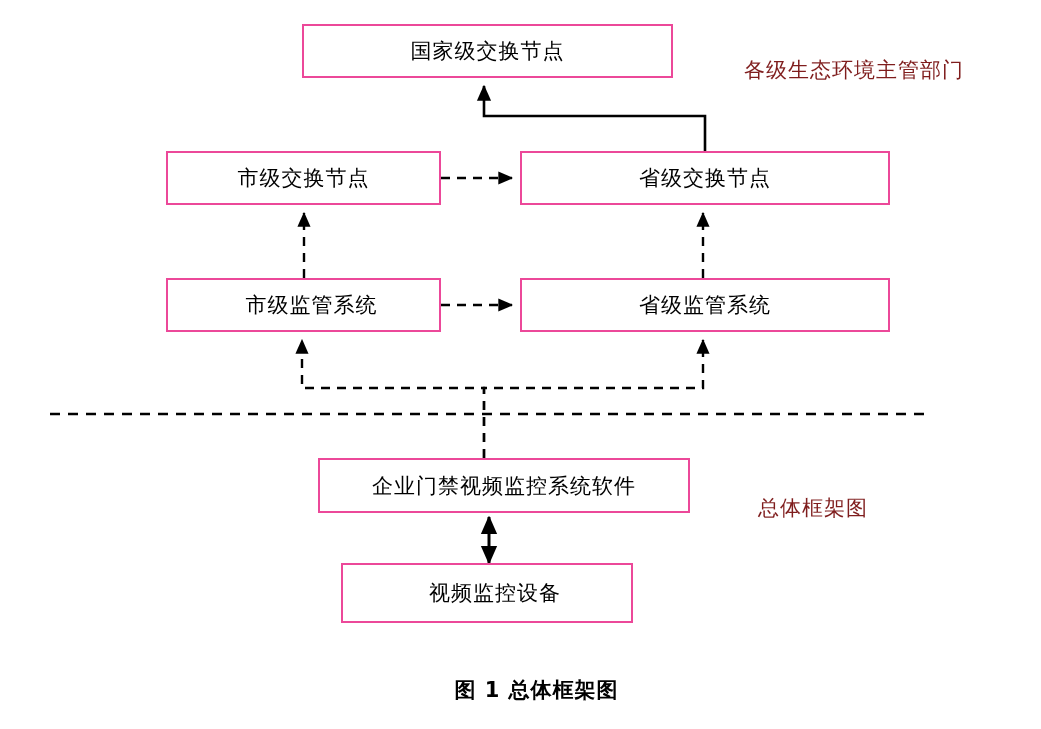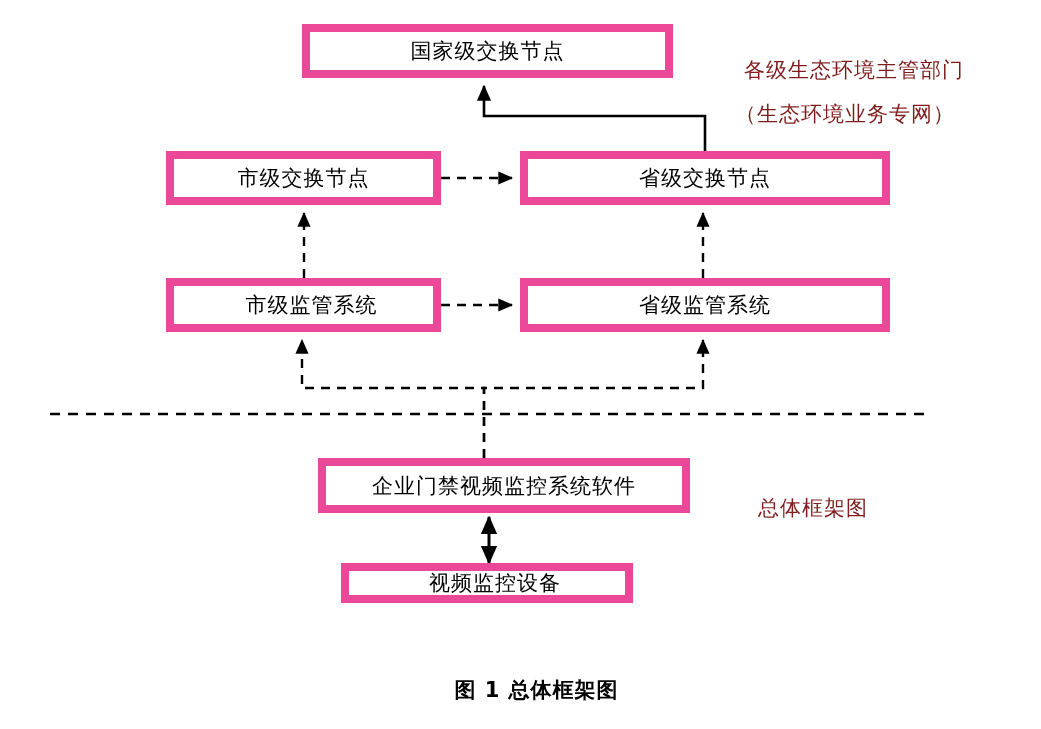--- a/index.html
+++ b/index.html
@@ -21,21 +21,21 @@
   #diagram-svg {
     position: absolute;
     left: 0;
     top: 0;
     width: 1041px;
     height: 729px;
   }
   .node-box {
     position: absolute;
     box-sizing: border-box;
-    border: 8px solid #ec4899;
+    border: 2px solid #ec4899;
     background: #ffffff;
     display: flex;
     align-items: center;
     justify-content: center;
     font-family: "DejaVu Serif", "Liberation Serif", serif;
     font-size: 21px;
     letter-spacing: 1px;
     color: #000000;
     white-space: nowrap;
   }
@@ -110,24 +110,23 @@
   </div>
 
   <div class="node-box" style="left:520px; top:278px; width:370px; height:54px;align-items:center;">
     <span>省级监管系统</span>
   </div>
 
   <div class="node-box" style="left:318px; top:458px; width:372px; height:55px;">
     <span>企业门禁视频监控系统软件</span>
   </div>
 
-  <div class="node-box" style="left:341px; top:563px; width:292px; height:40px;padding-left:16px;">
+  <div class="node-box" style="left:341px; top:563px; width:292px; height:60px;padding-left:16px;">
     <span>视频监控设备</span>
   </div>
 
   <div class="zone-label" style="left:744px; top:56px;">各级生态环境主管部门</div>
-  <div class="zone-label" style="left:735px; top:100px;">（生态环境业务专网）</div>
 
   <div class="zone-label" style="left:758px; top:494px;">总体框架图</div>
 
   <div class="figure-caption" style="top:676px;padding-left:16px;">图 1  总体框架图</div>
 
 </div>
 
 </body></html>

